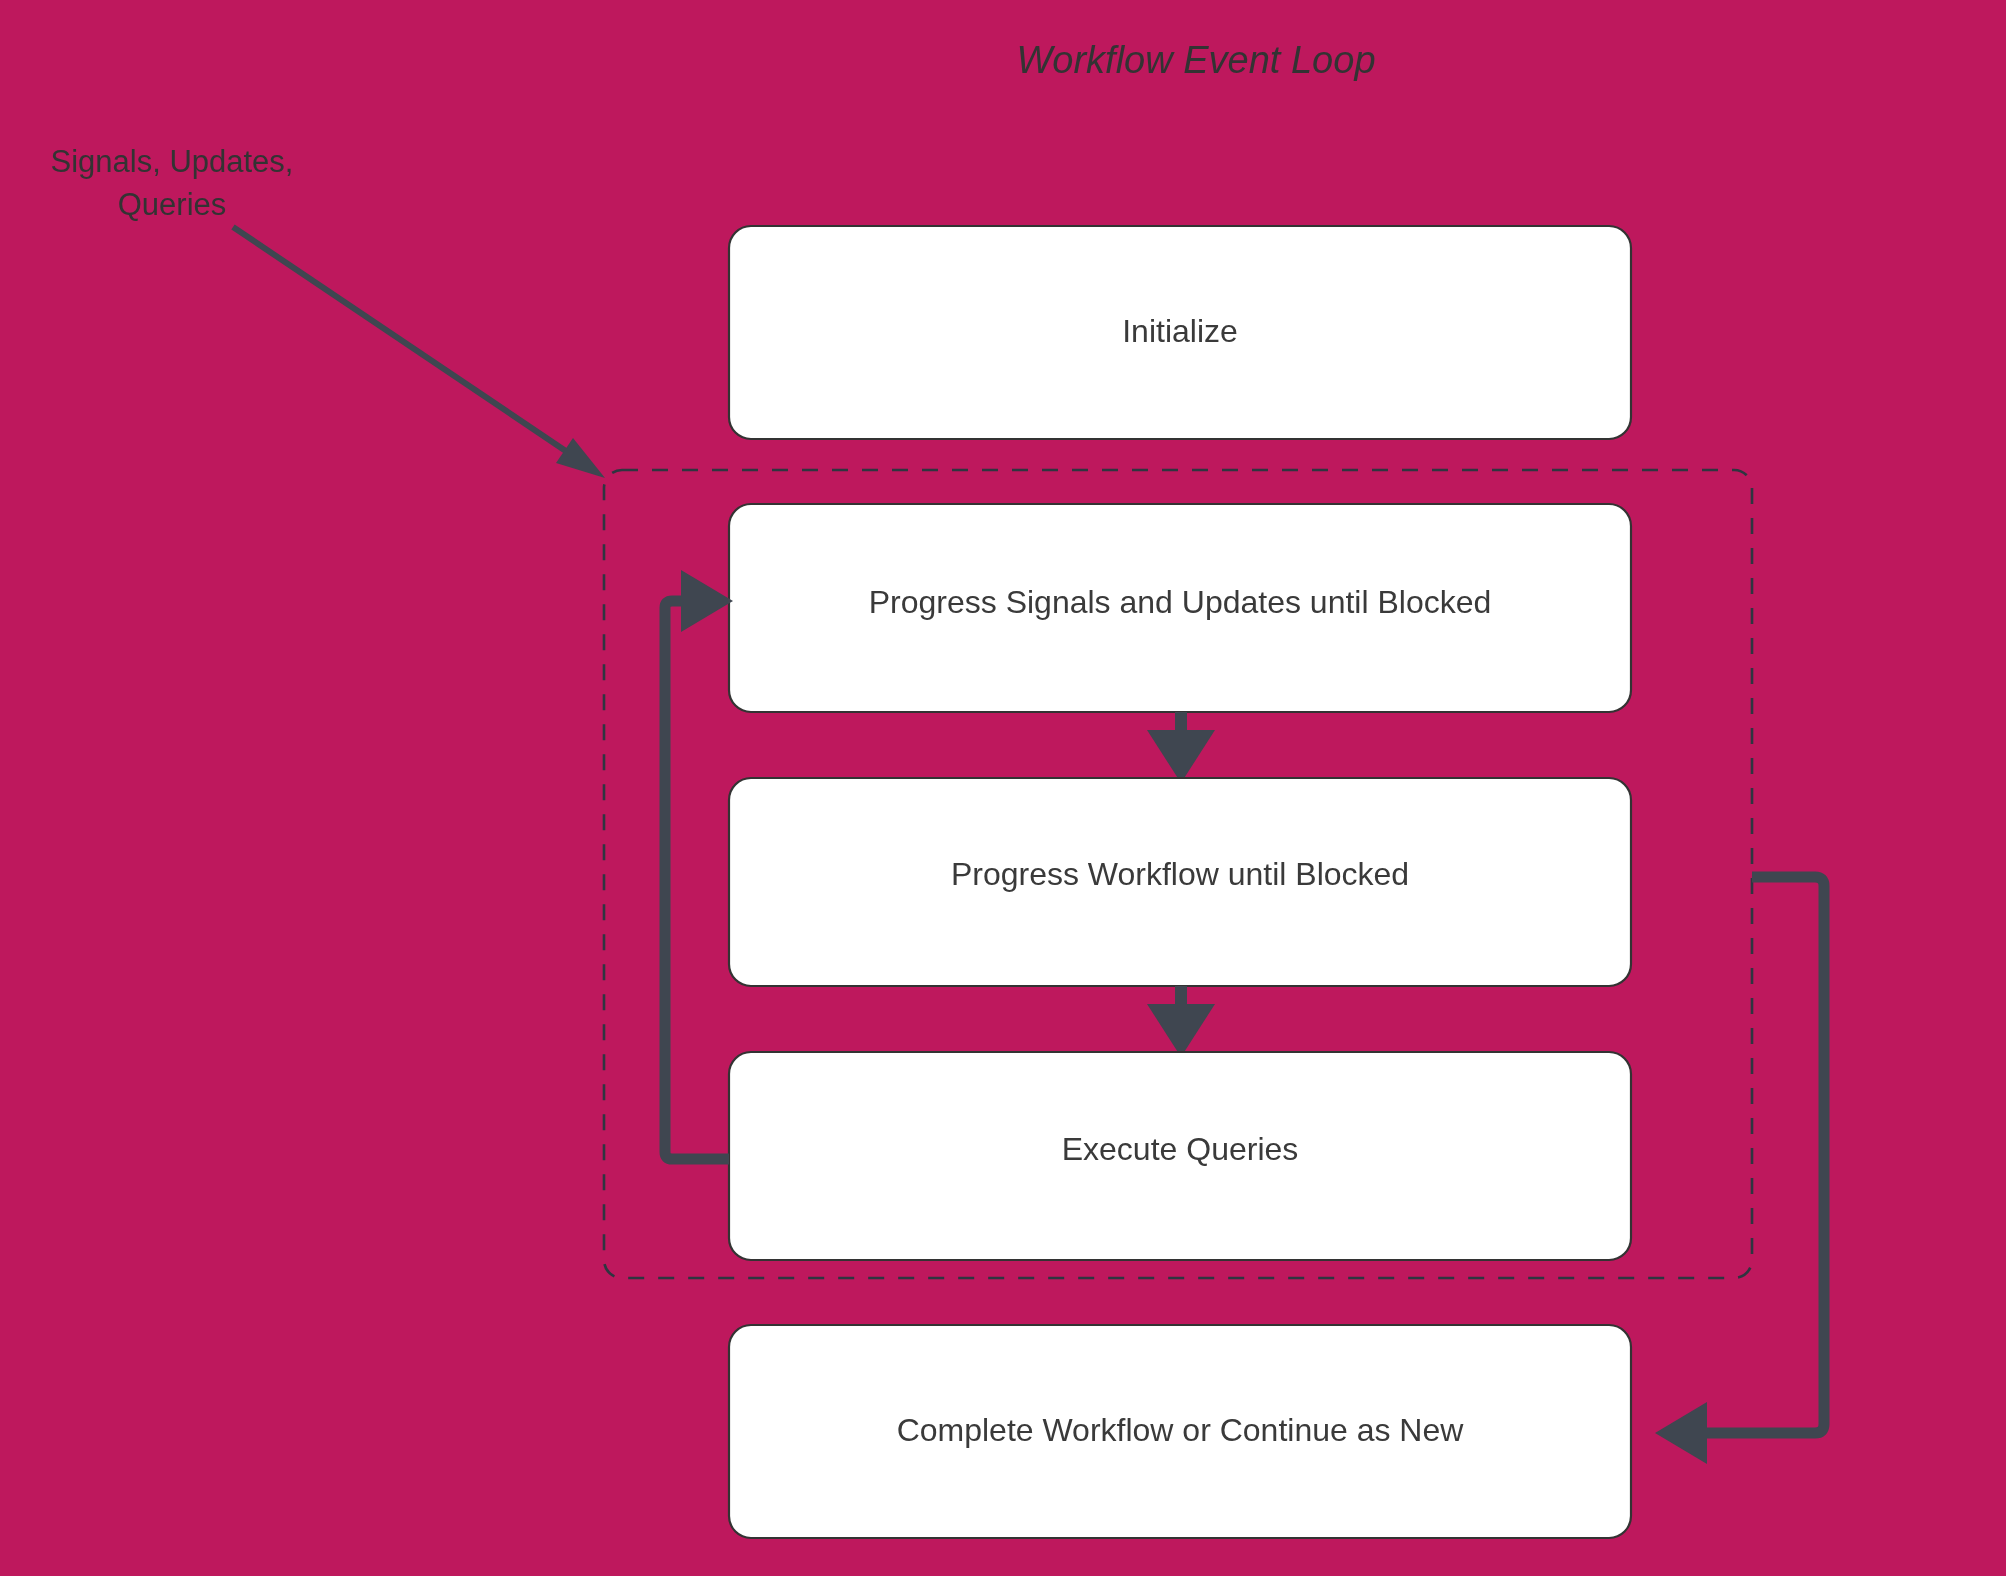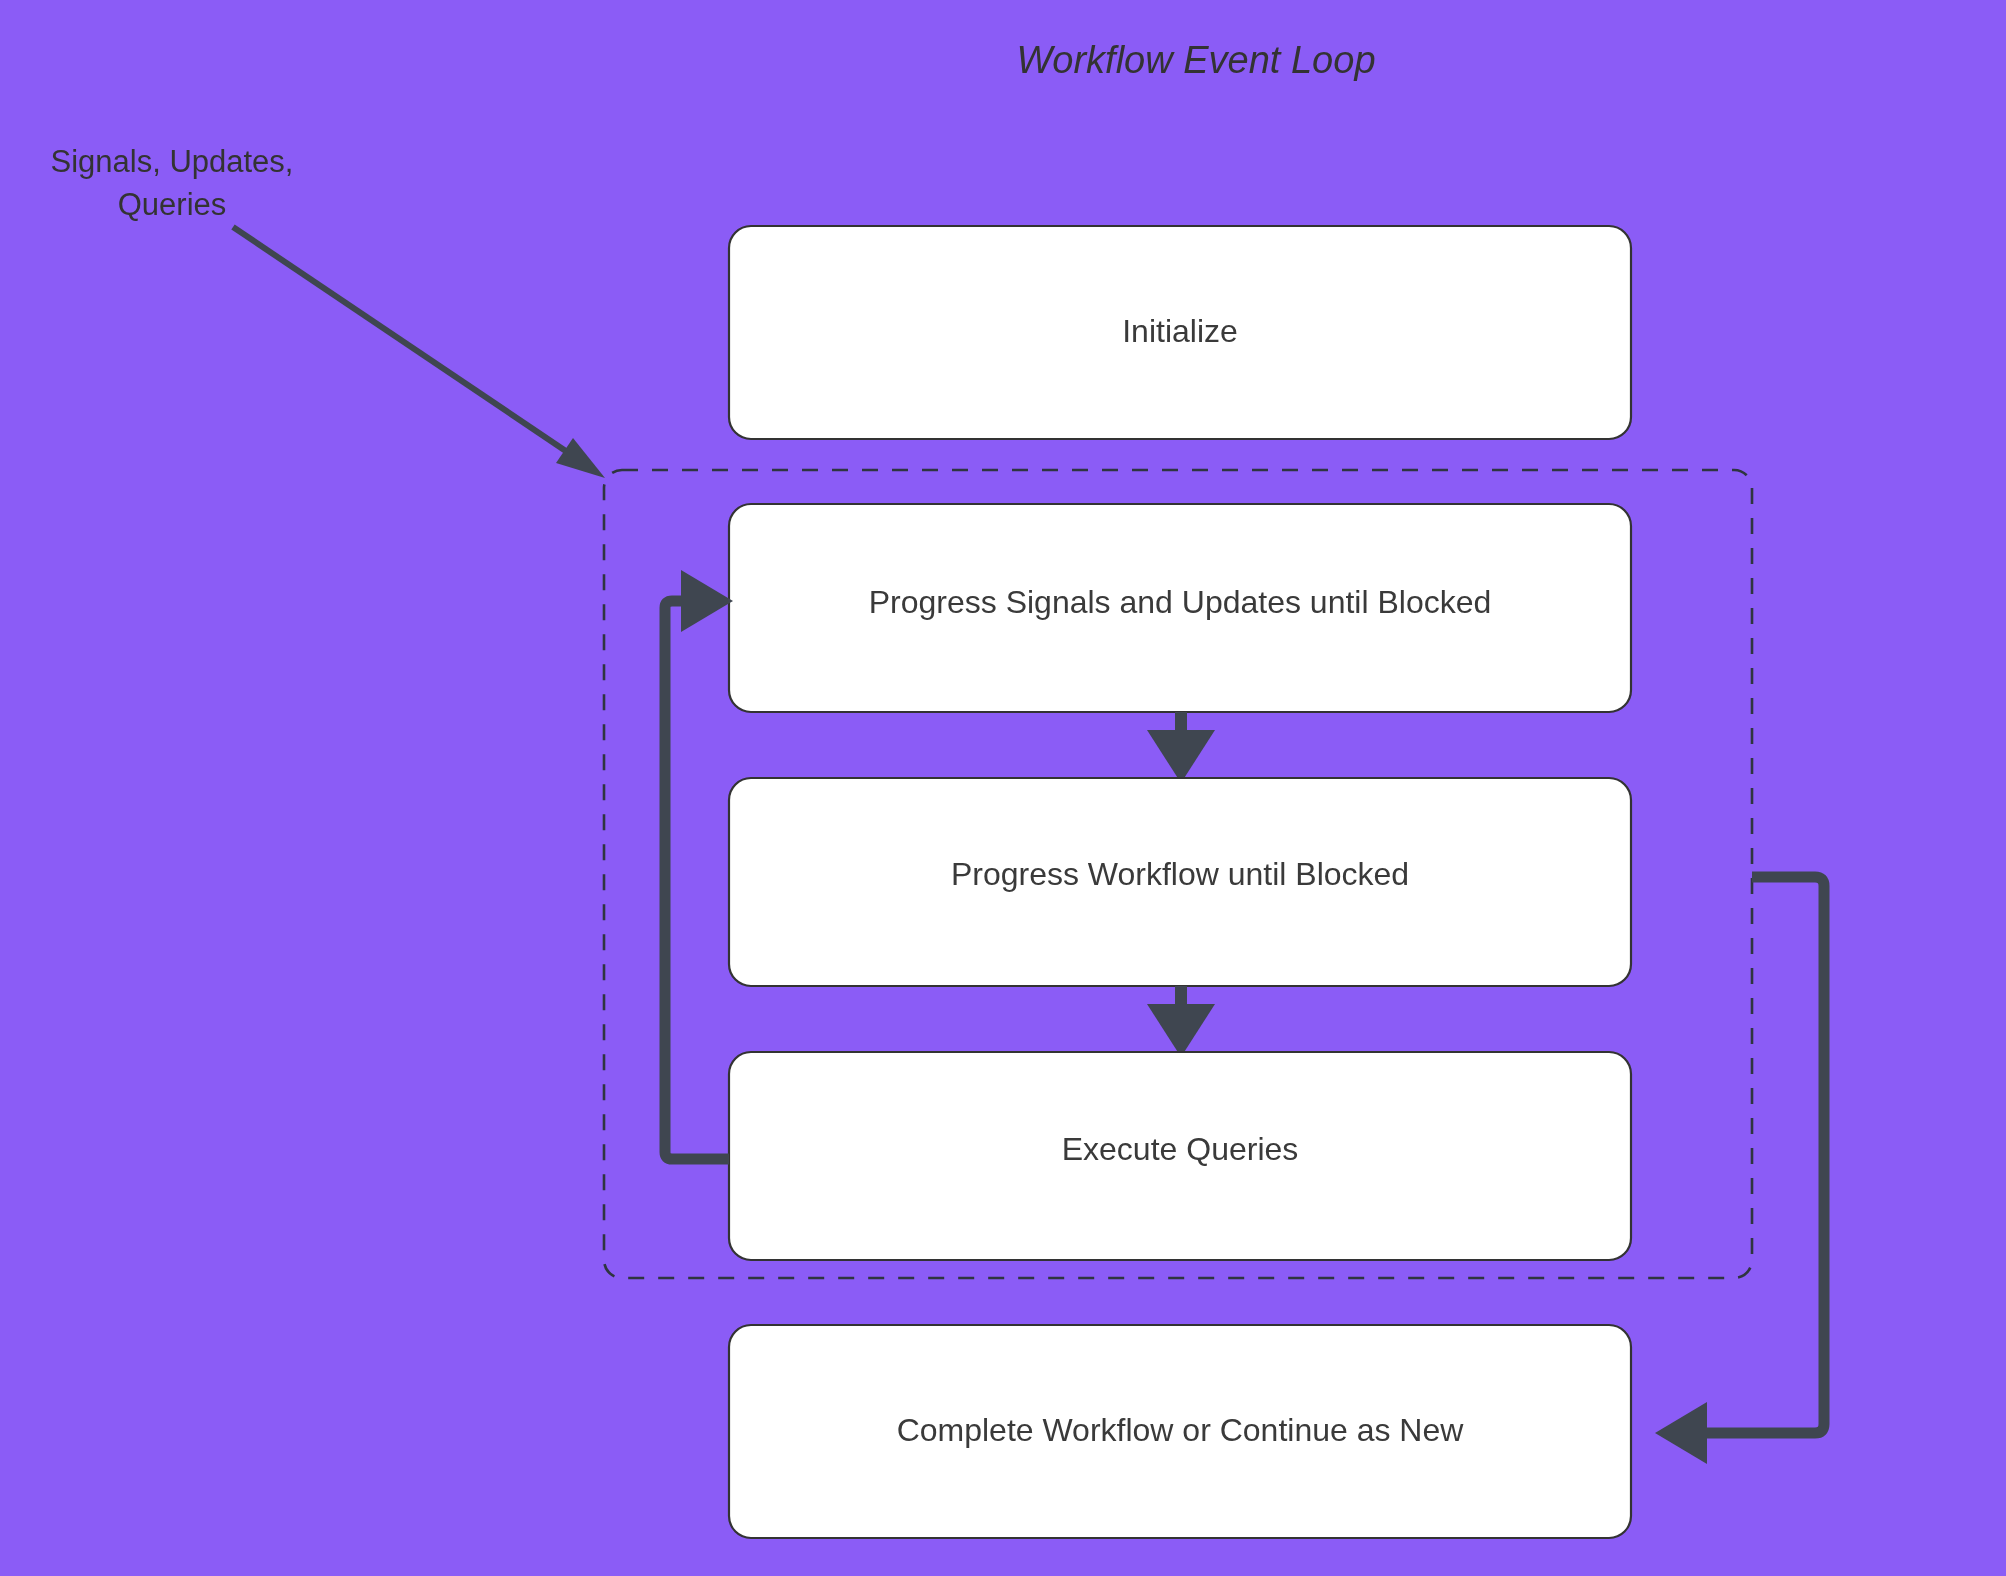--- a/index.html
+++ b/index.html
@@ -10,21 +10,21 @@
   body {
     width: 2006px;
     height: 1576px;
     overflow: hidden;
     font-family: "Liberation Sans", sans-serif;
   }
   #diagram-root {
     position: relative;
     width: 2006px;
     height: 1576px;
-    background: #8b5cf6;
+    background: #be185d;
   }
   svg#diagram-canvas {
     display: block;
     width: 2006px;
     height: 1576px;
   }
   .diagram-title {
     font-family: "Liberation Sans", sans-serif;
     font-style: italic;
     font-size: 38px;

